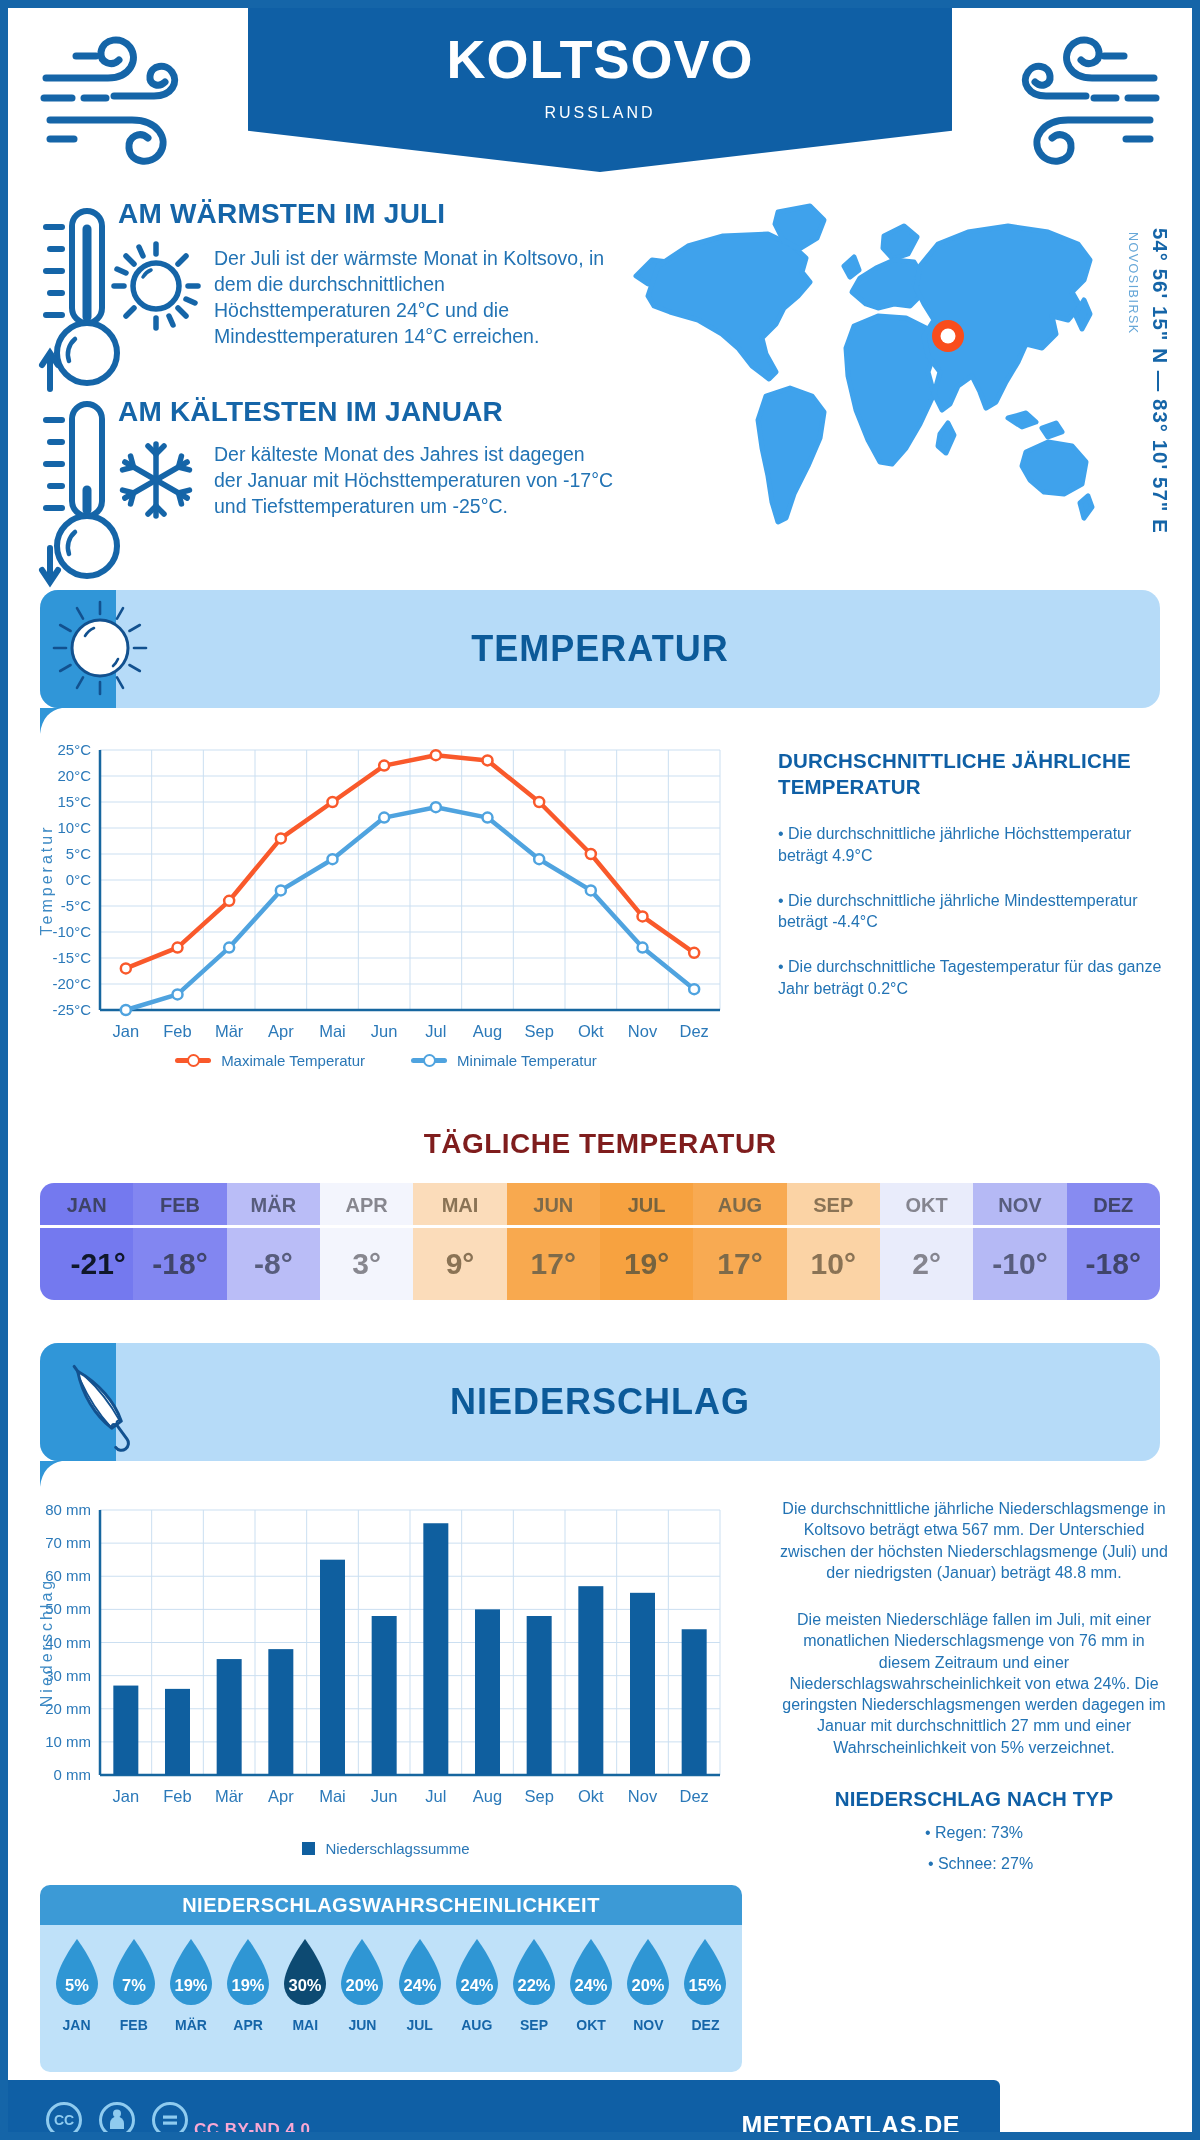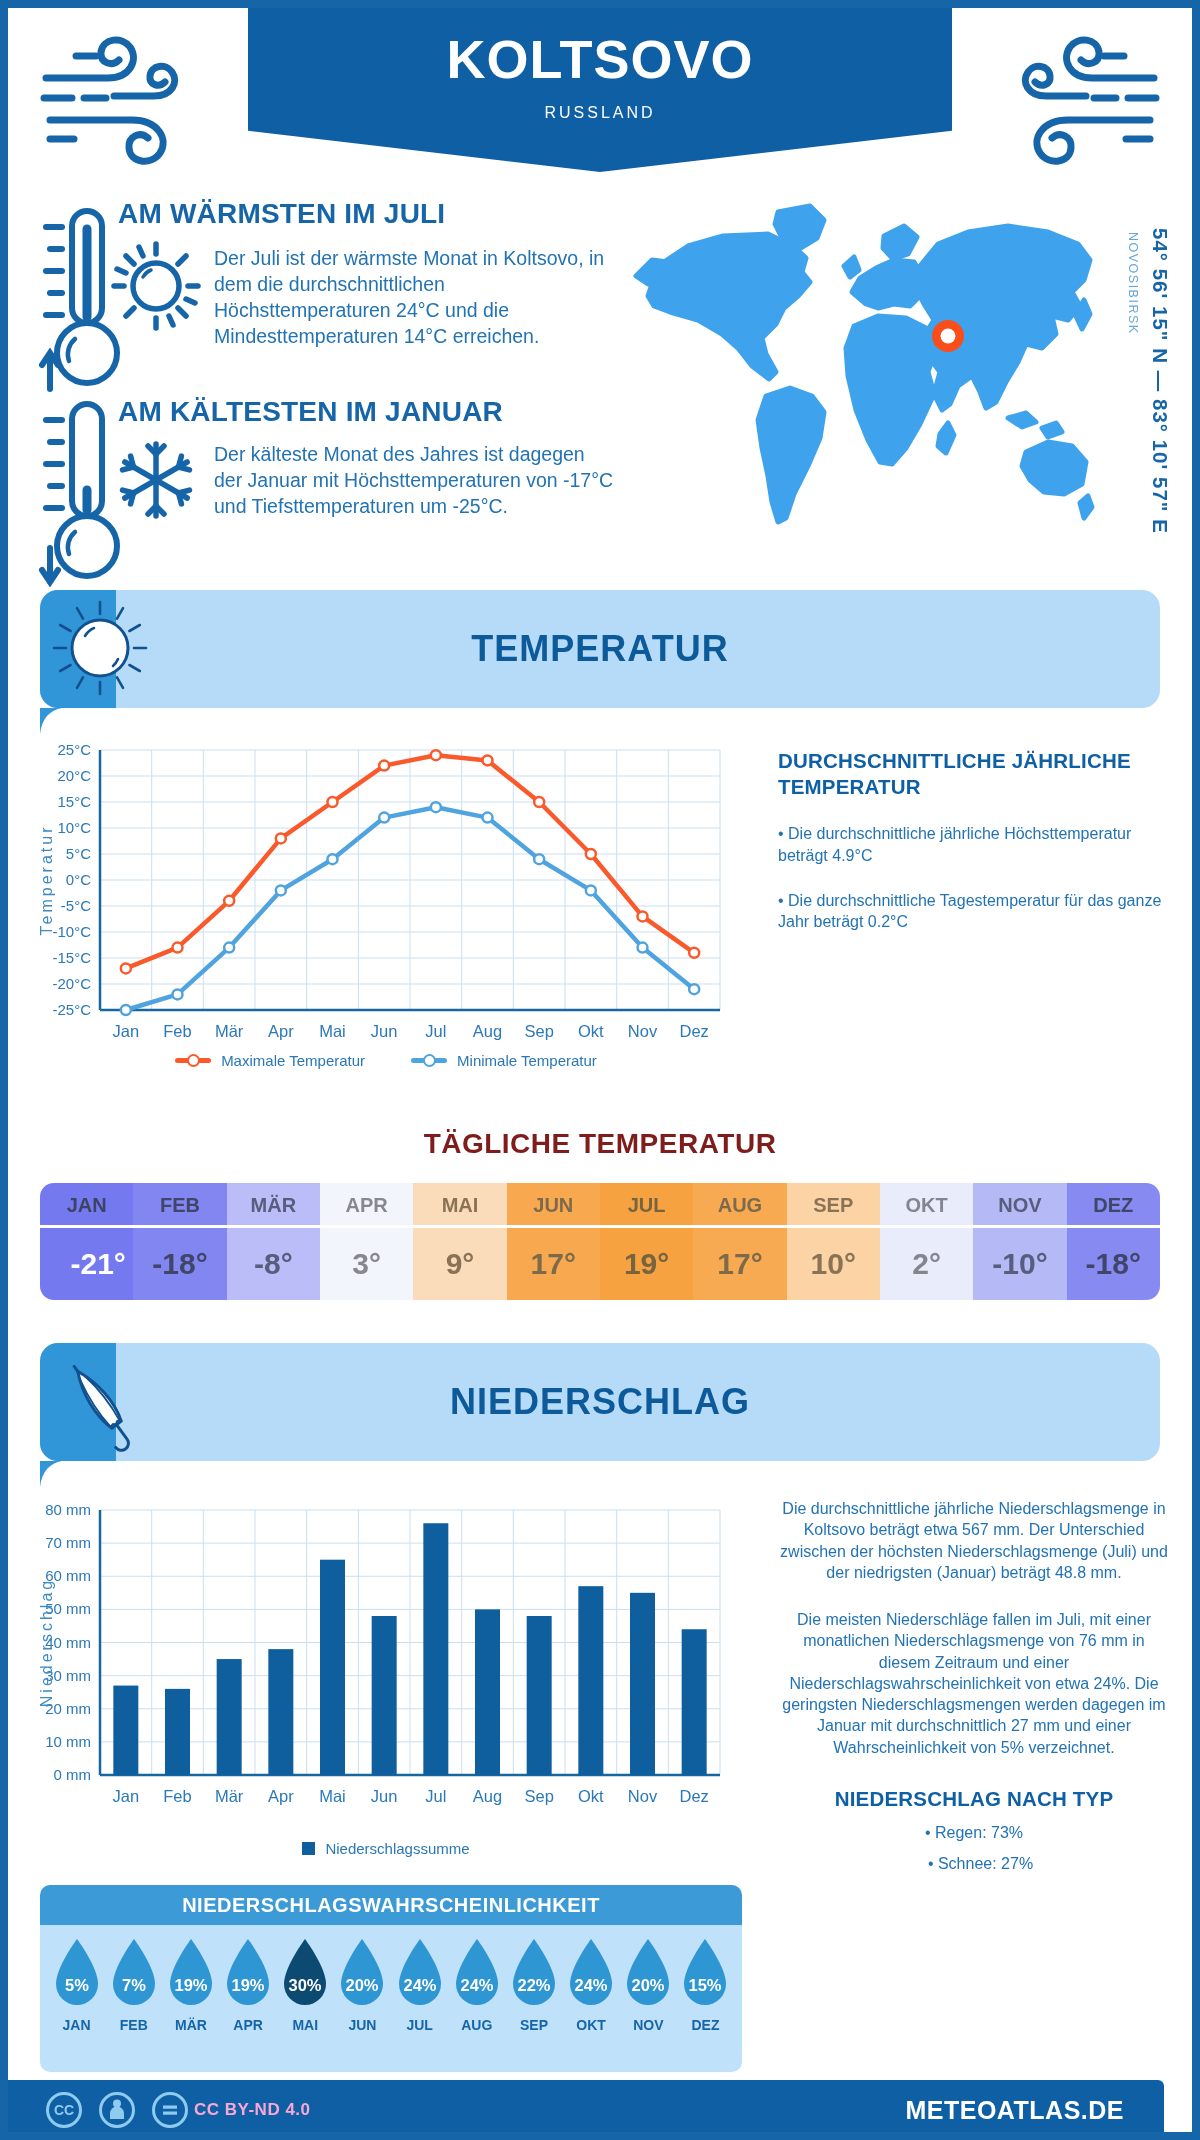--- a/index.html
+++ b/index.html
@@ -51,22 +51,22 @@
   
   #prob-panel{position:absolute;left:40px;top:1885px;width:702px;height:187px;}
   #prob-head{height:40px;line-height:40px;background:#3C9AD6;border-radius:10px 10px 0 0;text-align:center;
           color:#fff;font-size:20px;font-weight:800;letter-spacing:0.5px;}
   #prob-body{height:147px;background:#BFE1F9;border-radius:0 0 10px 10px;display:flex;padding:0 8px;box-sizing:border-box;}
   .drop-slot{flex:1;text-align:center;position:relative;}
   .drop-slot svg{margin-top:12px;}
   .drop-month{font-size:14px;font-weight:800;color:#1565A8;margin-top:2px;}
 
   
-  #footer{position:absolute;left:0;top:2080px;width:1164px;height:60px;background:#0F5FA5;z-index:55;
-          display:flex;align-items:center;border-radius:6px;}
+  #footer{position:absolute;left:0;top:2080px;width:1000px;height:60px;background:#0F5FA5;z-index:55;
+          display:flex;align-items:flex-end;border-radius:6px;}
   #footer .cc-group{display:flex;align-items:center;gap:13px;margin-left:44px;}
   #footer .lic{color:#f9a8d4;font-weight:800;font-size:17px;margin-left:4px;letter-spacing:0.5px;}
   #footer .site{margin-left:auto;margin-right:40px;color:#fff;font-weight:800;font-size:25px;letter-spacing:0.5px;}
 
   .vtext{writing-mode:vertical-rl;}
 </style>
 </head>
 <body>
 
 <div id="page">
@@ -328,29 +328,30 @@
           <i></i>
         </div>
         <div>Minimale Temperatur</div>
       </div>
     </div>
 
   <div class="abs" style="left:778px;top:748px;width:392px;">
     <div class="col-heading">DURCHSCHNITTLICHE JÄHRLICHE TEMPERATUR</div>
     <div id="temp-bullets">
         <div class="col-text" style="margin-top: 24px;">• Die durchschnittliche jährliche Höchsttemperatur beträgt 4.9°C</div>
+        <div class="col-text" style="margin-top: 24px;">• Die durchschnittliche jährliche Mindesttemperatur beträgt -4.4°C</div>
         <div class="col-text" style="margin-top: 24px;">• Die durchschnittliche Tagestemperatur für das ganze Jahr beträgt 0.2°C</div>
       </div>
   </div>
 
   <div class="abs" style="left:0;top:1128px;width:1200px;text-align:center;font-size:28px;font-weight:800;color:#7f1d1d;letter-spacing:0.5px;">TÄGLICHE TEMPERATUR</div>
   <div id="daily-table">
       <div class="tcol" style="background: rgb(116, 121, 239);">
         <div class="m" style="color: rgb(62, 67, 102);">JAN</div>
-        <div class="v" style="color: #ffffff; margin-left: 23px;">-21°</div>
+        <div class="v" style="color: #0f172a; margin-left: 23px;">-21°</div>
       </div>
       <div class="tcol" style="background: rgb(130, 134, 241);">
         <div class="m" style="color: rgb(64, 69, 106);">FEB</div>
         <div class="v" style="color: rgb(64, 69, 106);">-18°</div>
       </div>
       <div class="tcol" style="background: rgb(186, 189, 247);">
         <div class="m" style="color: rgb(88, 93, 125);">MÄR</div>
         <div class="v" style="color: rgb(88, 93, 125);">-8°</div>
       </div>
       <div class="tcol" style="background: rgb(243, 245, 253);">

